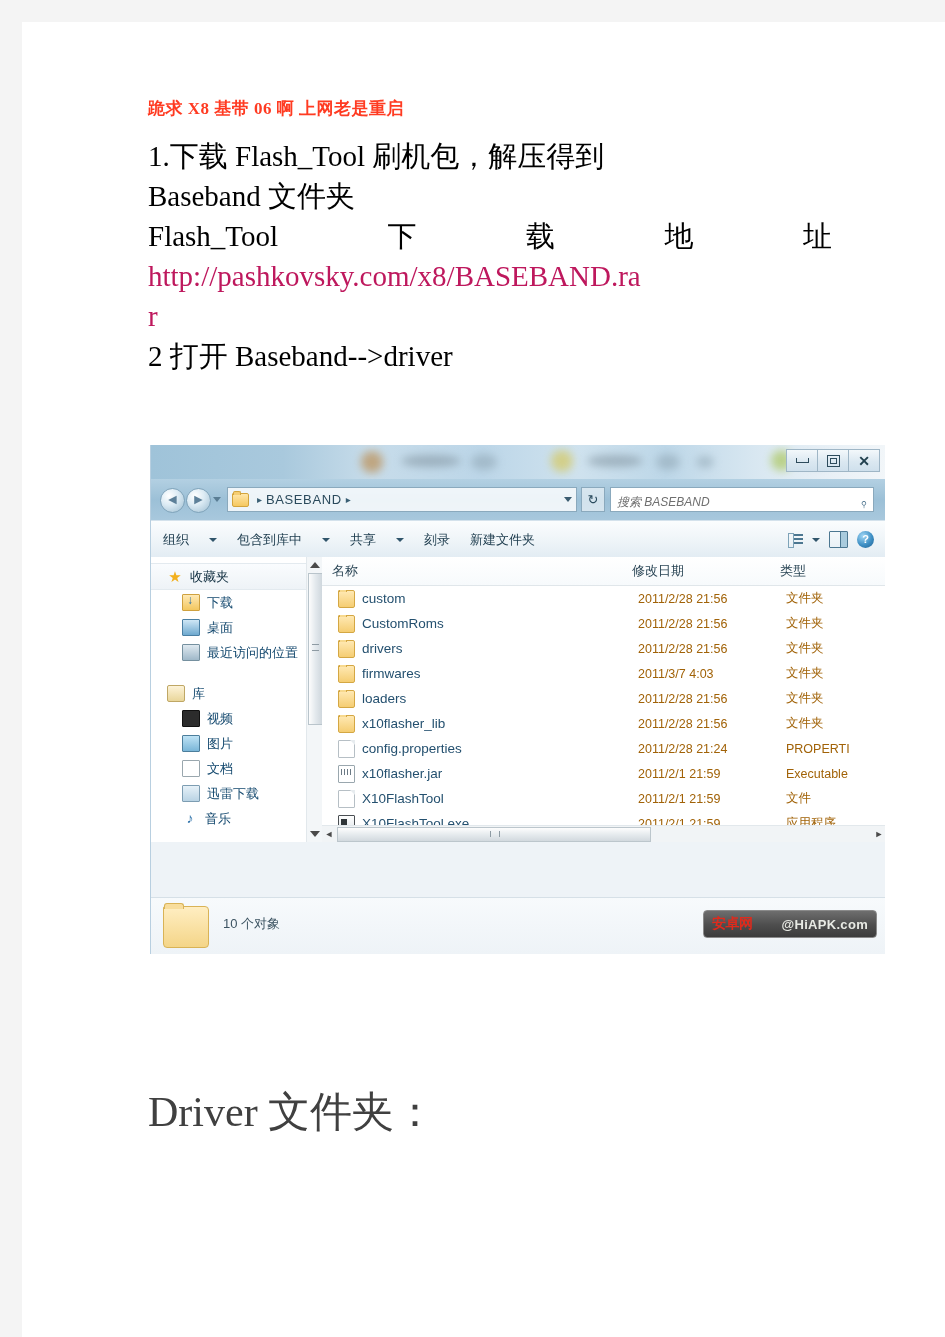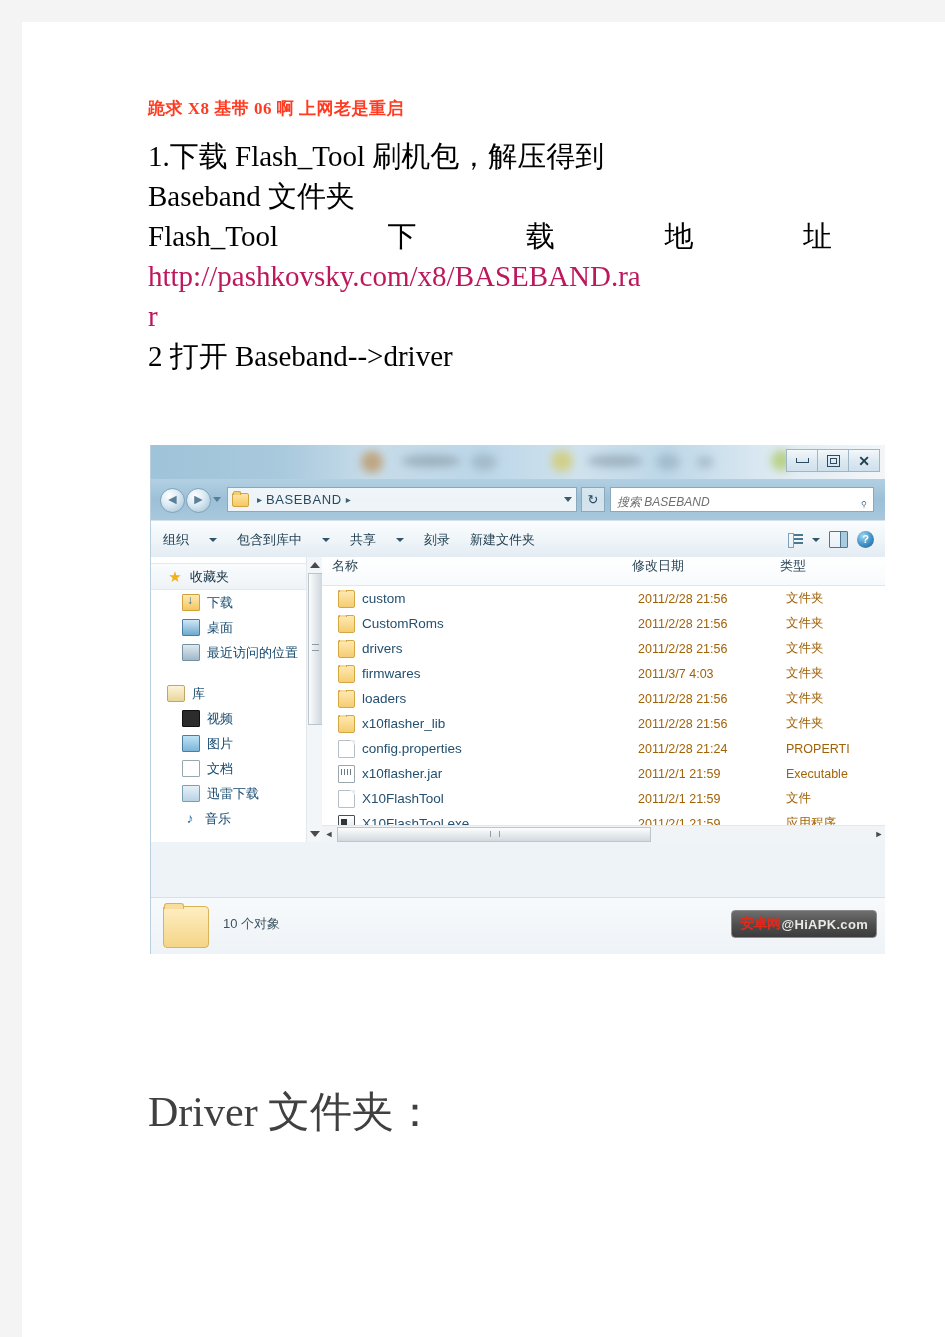--- a/index.html
+++ b/index.html
@@ -302,21 +302,21 @@
     background:linear-gradient(90deg,#fdfdfd 0%,#e3e9ed 50%,#cfd7dd 100%);
     border:1px solid #b9c4cb;
   }
   .nav-thumb:after{
     content:"";position:absolute;left:3px;top:70px;width:7px;height:5px;
     border-top:1px solid #8e9ba3;border-bottom:1px solid #8e9ba3;
   }
 
   .list-pane{ flex:1; position:relative; background:#fff; overflow:hidden; }
   .col-head{
-    height:28px; display:flex; 
+    height:28px; display:flex; align-items:center;
     background:linear-gradient(180deg,#ffffff 0%,#f7fafc 100%);
     border-bottom:1px solid #e0e6ea;
     font-size:13px; color:#2b4656;
   }
   .col-head .c{ padding-left:10px; box-sizing:border-box; }
   .c-name{ width:300px; }
   .c-date{ width:148px; }
   .c-type{ width:110px; }
   .row{
     height:25px; display:flex; align-items:center;
@@ -391,21 +391,21 @@
   }
   .watermark{
     position:absolute;right:9px;top:12px;
     height:26px;padding:0 8px;
     background:linear-gradient(180deg,#6e6e6e 0%,#4d4d4d 55%,#3c3c3c 100%);
     border:1px solid #8a8a8a;border-radius:4px;
     display:flex;align-items:center;gap:1px;
     font-family:"Liberation Sans",sans-serif;
   }
   .wm-cn{ color:#e02a1c; font-size:14px; font-weight:bold; letter-spacing:-.5px;}
-  .wm-en{ color:#e8eae4; font-size:13px; font-weight:bold; letter-spacing:.3px;}
+  .wm-en{ color:#e8eae4; font-size:13px; font-weight:bold; letter-spacing:.3px;margin-left:28px;}
 </style>
 </head>
 <body>
 
 <div class="page">
 
   <div class="doc">
 
     <div class="red-heading">跪求 X8 基带 06 啊 上网老是重启</div>
 

